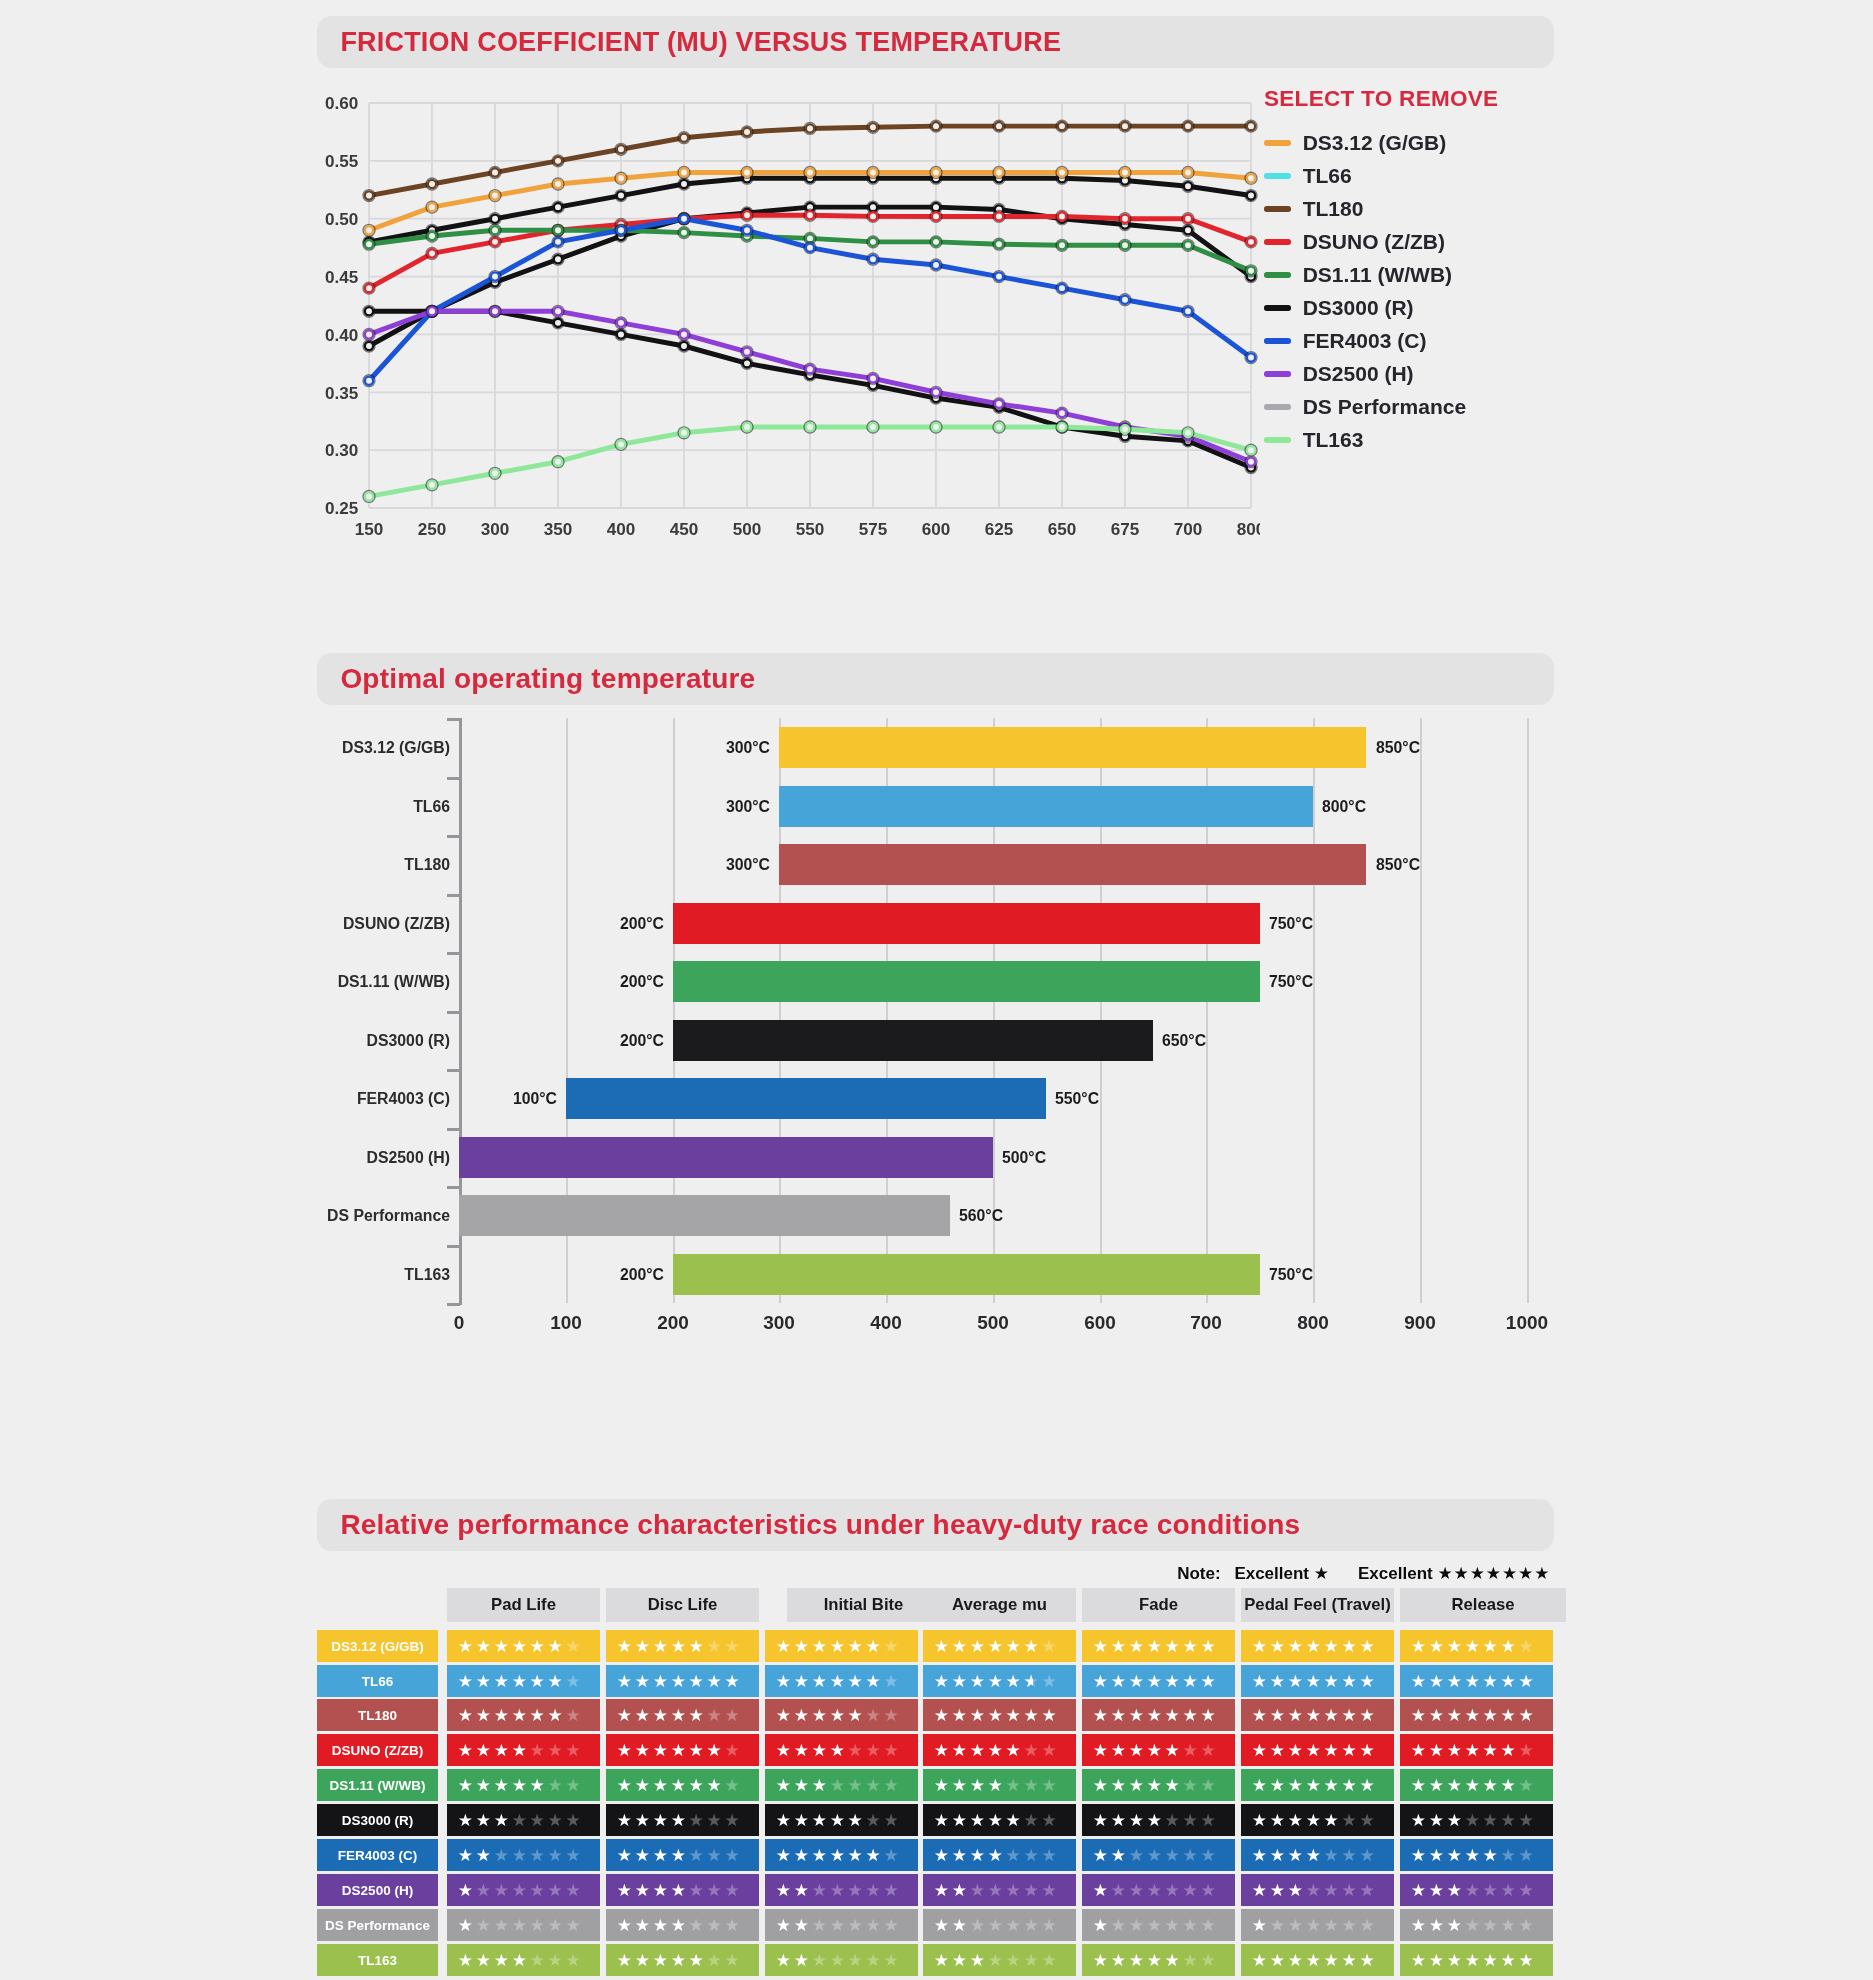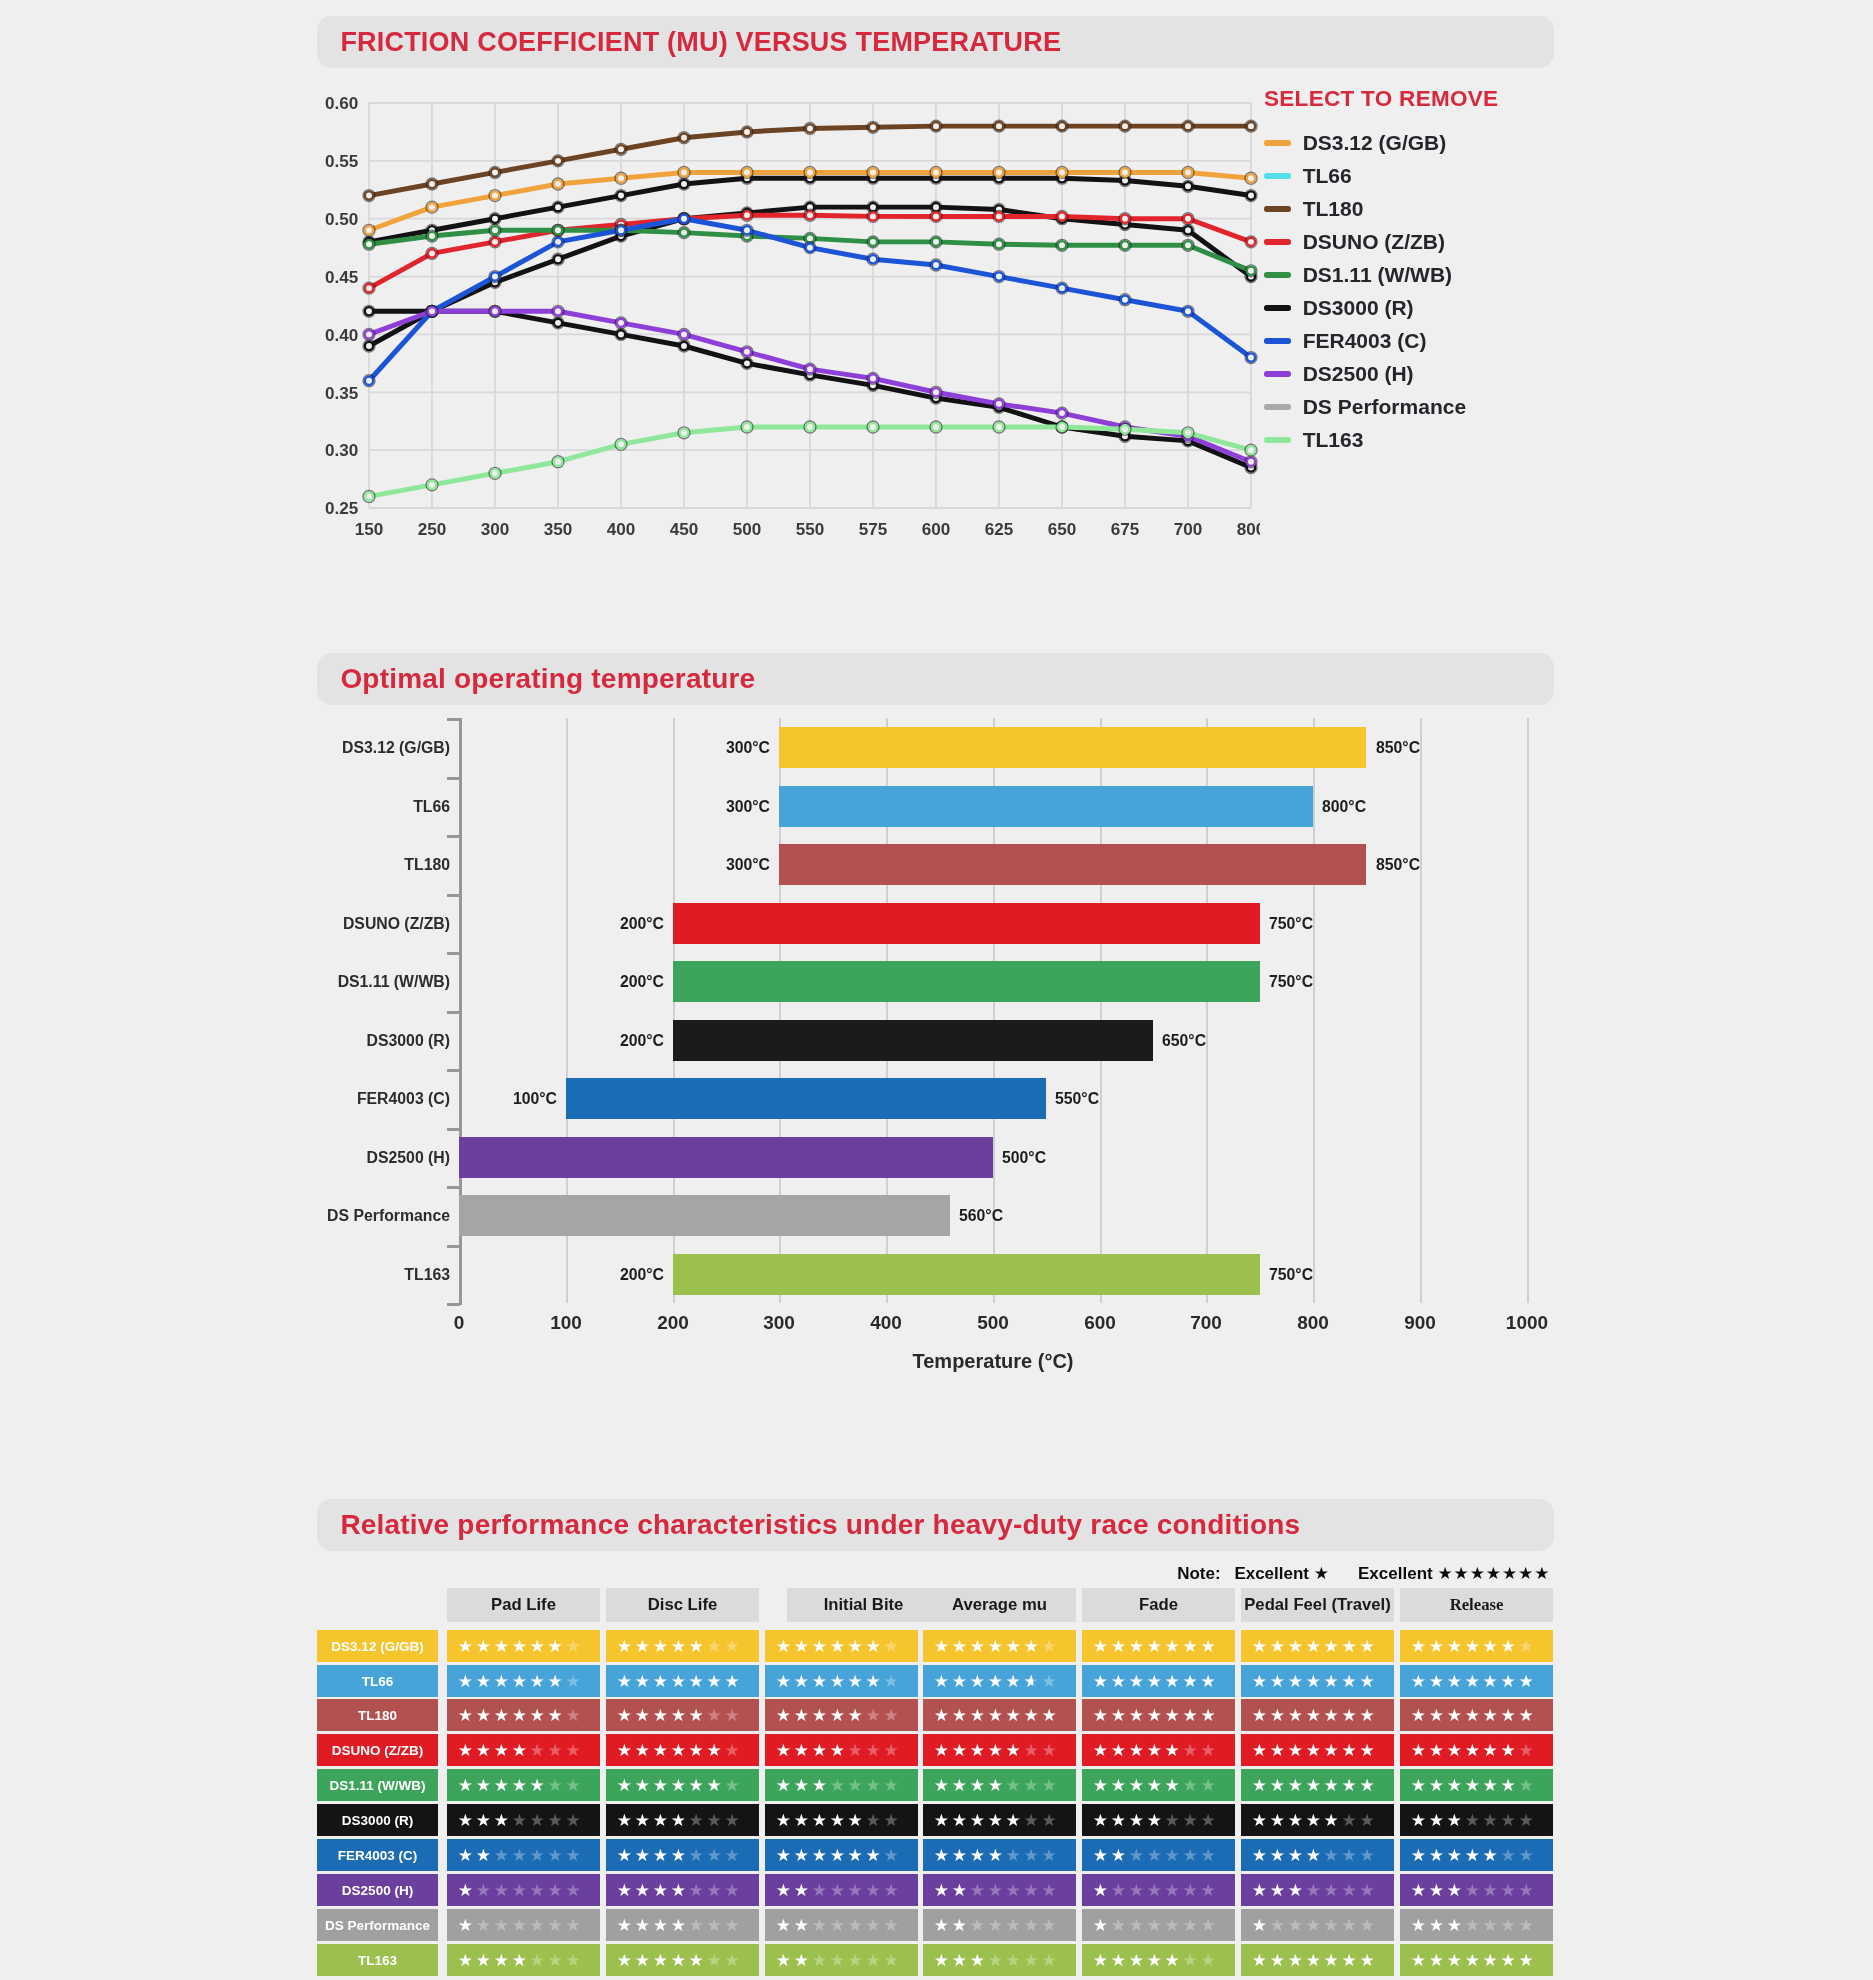--- a/index.html
+++ b/index.html
@@ -493,21 +493,20 @@
         <div class="legend-label">TL163</div>
       </div>
     </div>
 </div>
 
 <div class="titlebar" id="t2">
   <span class="ttl">Optimal operating temperature</span>
 </div>
 
 <div id="tempchart">
-  <div id="temp-xlabel">Temperature (°C)</div>
 <div class="xtick-label" style="left: 106px;">0</div>
     <div class="grid" style="left: 249px;"></div>
     <div class="xtick-label" style="left: 213px;">100</div>
     <div class="grid" style="left: 356px;"></div>
     <div class="xtick-label" style="left: 320px;">200</div>
     <div class="grid" style="left: 462px;"></div>
     <div class="xtick-label" style="left: 426px;">300</div>
     <div class="grid" style="left: 569px;"></div>
     <div class="xtick-label" style="left: 533px;">400</div>
     <div class="grid" style="left: 676px;"></div>
@@ -585,21 +584,21 @@
     <span class="nstars">★</span><span class="gap"></span>
     <span>Excellent</span>
     <span class="nstars">★★★★★★★</span>
   </div>
 <div class="hdr-cell" style="left: 130px; width: 153px;">Pad Life</div>
     <div class="hdr-cell" style="left: 289px; width: 153px;">Disc Life</div>
     <div class="hdr-cell" style="left: 448px; width: 153px; margin-left: 22px;">Initial Bite</div>
     <div class="hdr-cell" style="left: 606px; width: 153px;">Average mu</div>
     <div class="hdr-cell" style="left: 765px; width: 153px;">Fade</div>
     <div class="hdr-cell" style="left: 924px; width: 153px;">Pedal Feel (Travel)</div>
-    <div class="hdr-cell" style="left: 1083px; width: 153px; font-family: Liberation Serif, serif;">Release</div>
+    <div class="hdr-cell" style="left: 1083px; width: 166px;">Release</div>
     <div class="chip" style="left: 0px; width: 121px; top: 67px; height: 32px; background: rgb(246, 197, 46);">DS3.12 (G/GB)</div>
     <div class="rate-cell" style="left: 130px; width: 153px; top: 67px; height: 32px; background: rgb(246, 197, 46);">
       <span class="star">★</span>
       <span class="star">★</span>
       <span class="star">★</span>
       <span class="star">★</span>
       <span class="star">★</span>
       <span class="star">★</span>
       <span class="star dim">★</span>
     </div>

